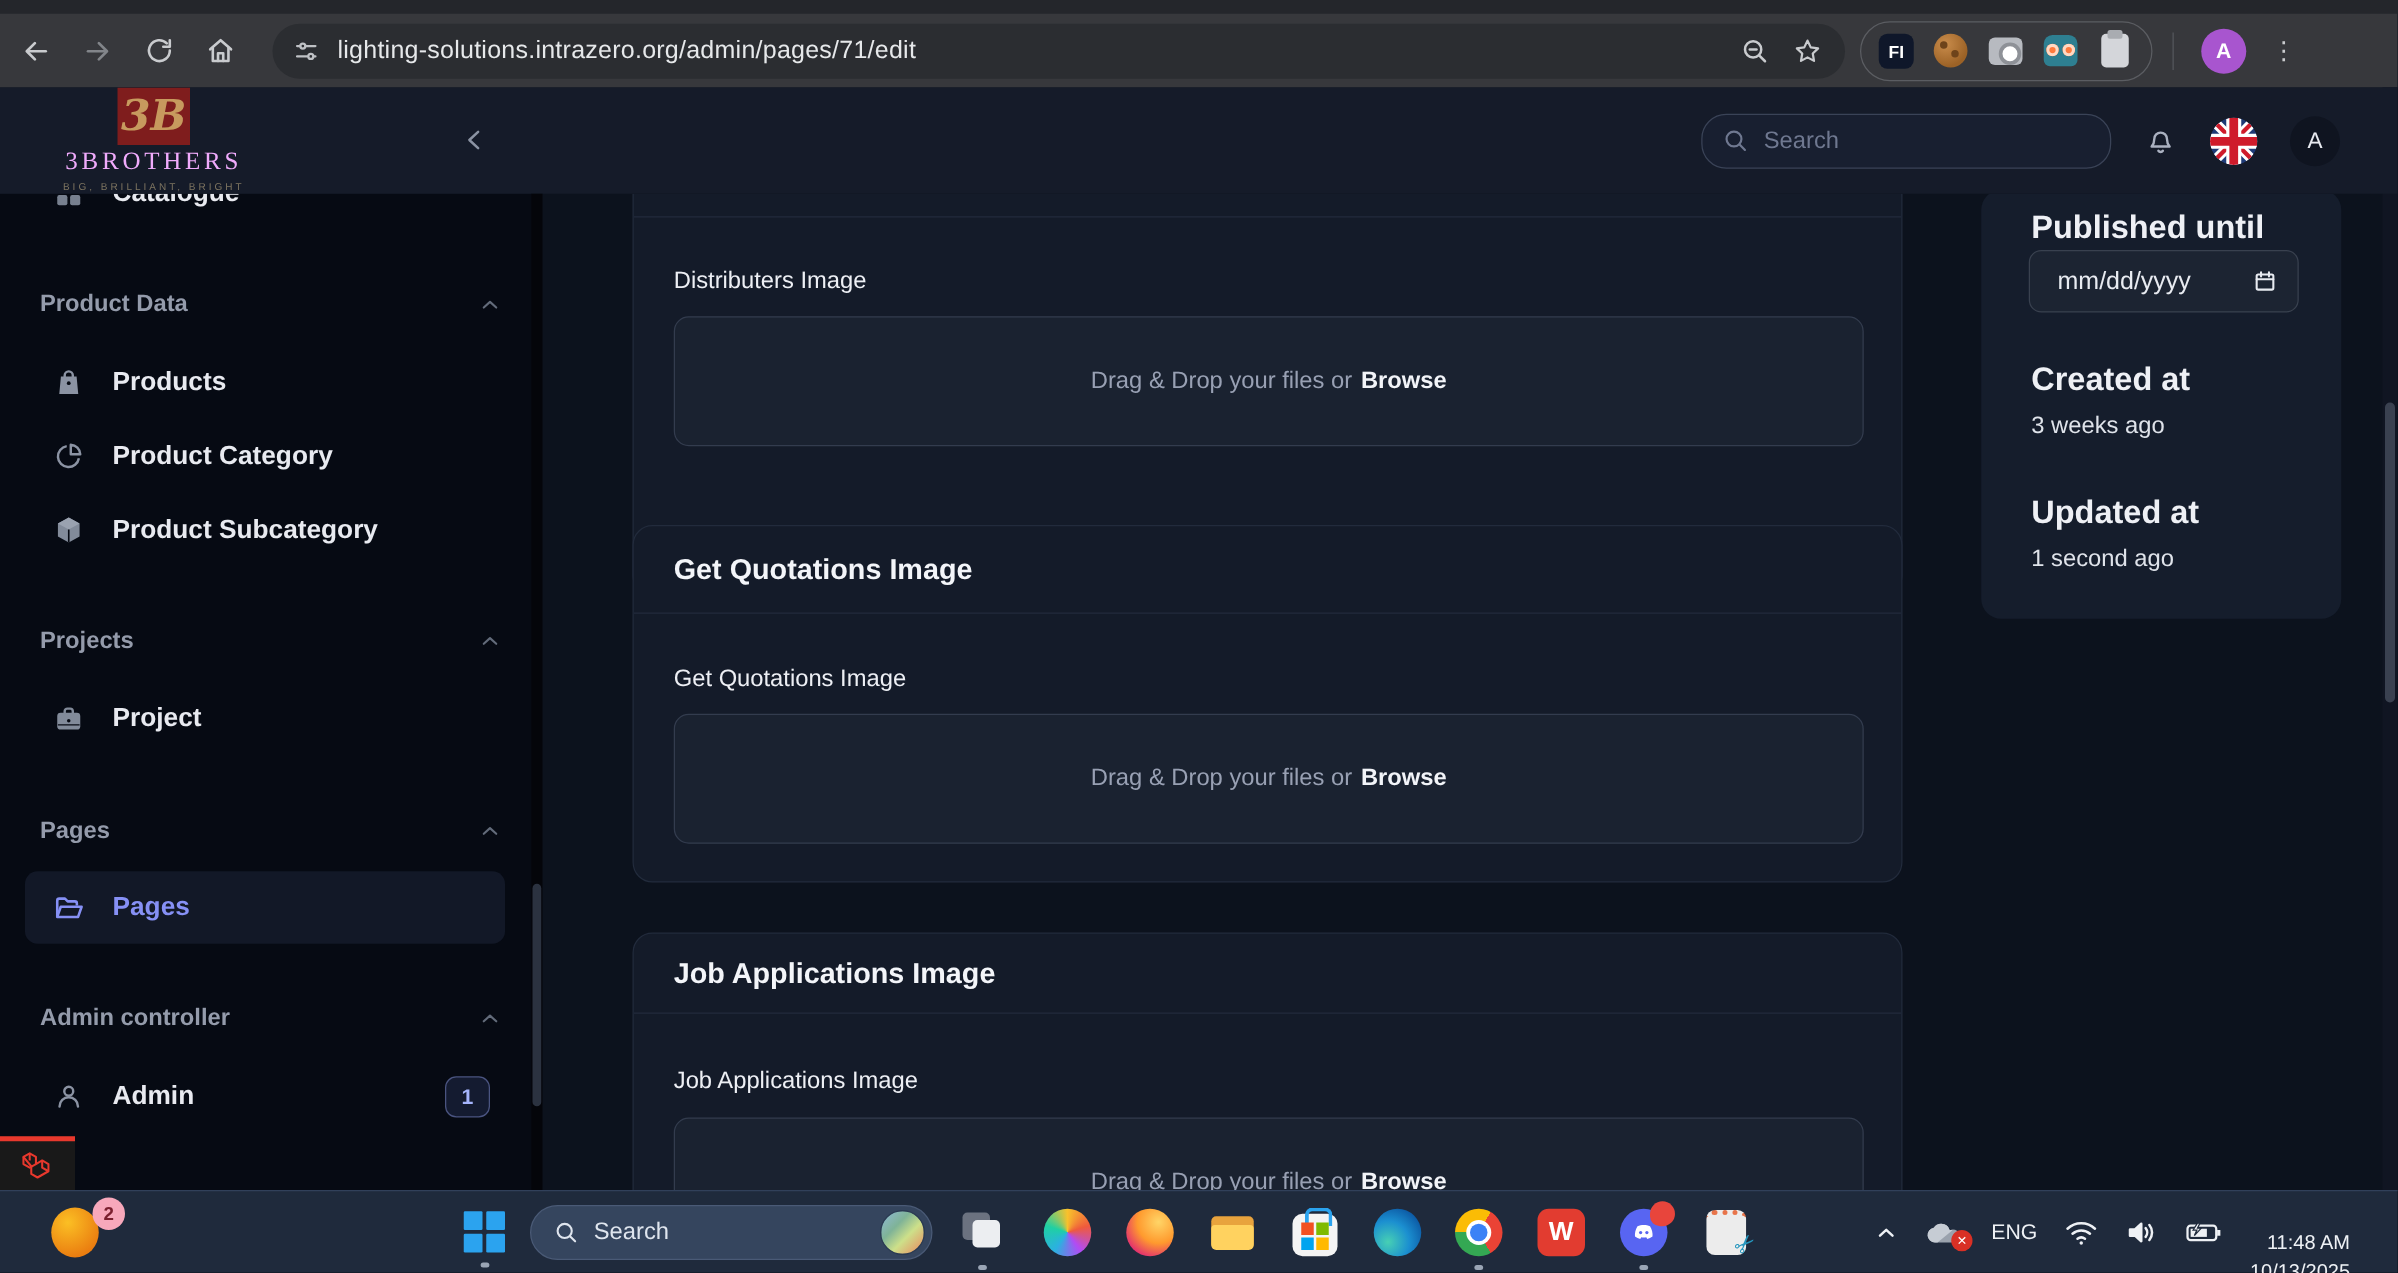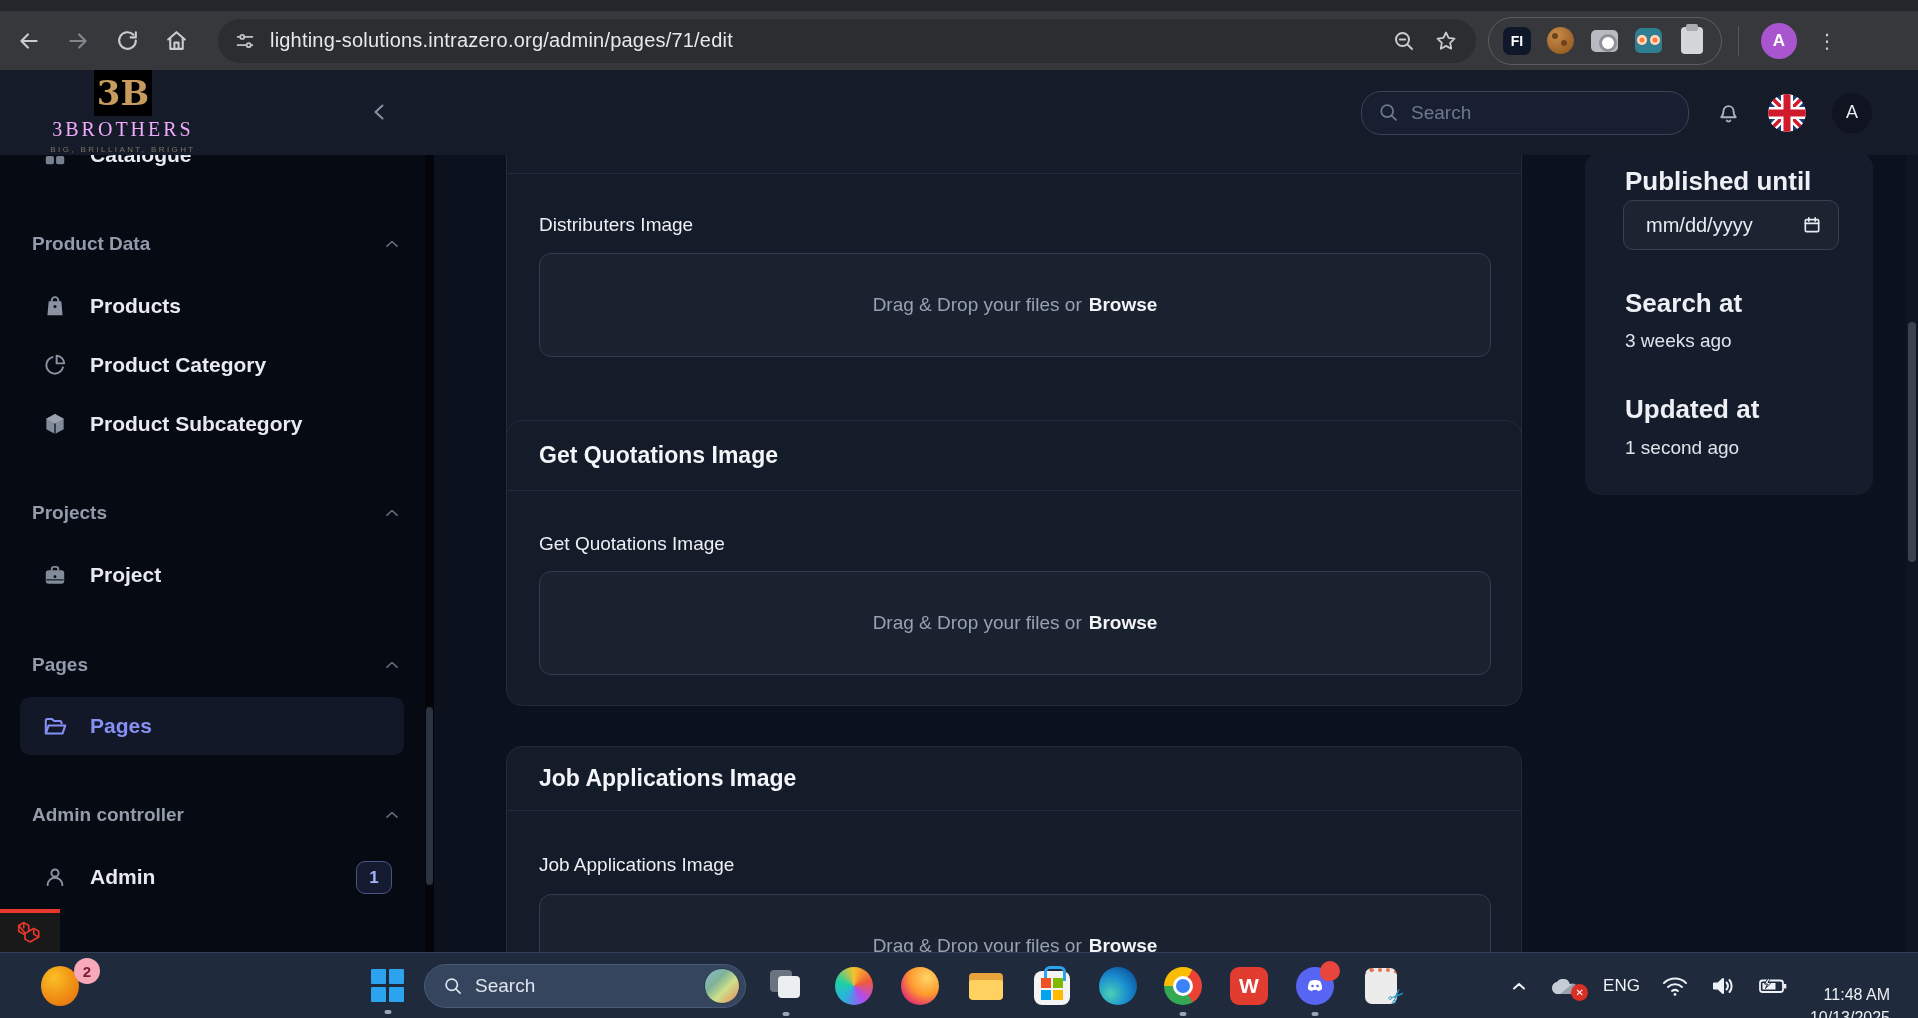--- a/index.html
+++ b/index.html
@@ -28,21 +28,21 @@
   .ext-robot::before { left:2px; } .ext-robot::after { right:2px; }
   .ext-clip { width:22px; height:27px; background:#d4d6da; border-radius:4px; position:relative; }
   .ext-clip::before { content:""; position:absolute; top:-3px; left:5px; width:12px; height:7px; background:#a9acb1; border-radius:2px; }
   #chrome-avatar { width:36px; height:36px; border-radius:50%; background:#a855cf; color:#fff; font-size:17px; font-weight:bold; display:flex; align-items:center; justify-content:center; margin-left:22px; }
   .sep { width:1px; height:30px; background:#55575c; margin-left:16px; }
   #menu-dots { margin:0 14px 0 18px; color:#c9cbce; font-size:20px; letter-spacing:0; width:24px; text-align:center; }
 
   
   #appheader { position:absolute; top:70px; left:0; width:1918px; height:85px; background:#151b29; z-index:5; }
   #brand { position:absolute; left:48px; top:0; width:150px; height:85px; display:flex; flex-direction:column; align-items:center; justify-content:flex-start; overflow:hidden; }
-  #brand .mark { width:58px; height:46px; background:#000000; display:flex; align-items:center; justify-content:center; font-family:"DejaVu Serif", serif; font-weight:bold; font-size:34px; color:#c79a5e; }
+  #brand .mark { width:58px; height:46px; background:#7f1d1d; display:flex; align-items:center; justify-content:center; font-family:"DejaVu Serif", serif; font-style:italic; font-weight:bold; font-size:34px; color:#c79a5e; }
   #brand .bname { margin-top:2px; font-size:20px; letter-spacing:3px; color:#f0abfc; font-family:"Liberation Serif", serif; }
   #brand .btag { font-size:8px; letter-spacing:2.4px; color:#7d7460; margin-top:4px; }
   #collapse { position:absolute; left:368px; top:30px; color:#8b93a3; }
   #hright { position:absolute; right:46px; top:0; height:85px; display:flex; align-items:center; gap:26px; }
   #hsearch { width:328px; height:44px; border:1.5px solid #3a4357; background:#181f30; border-radius:20px; display:flex; align-items:center; padding:0 16px; gap:12px; color:#6f7890; }
   #hsearch input { background:transparent; border:none; outline:none; color:#aab1c4; font-size:19px; width:100%; font-family:inherit; }
   #hsearch input::placeholder { color:#6f7890; }
   #bell { color:#aab1c0; display:flex; }
   #flag { width:38px; height:38px; border-radius:50%; overflow:hidden; flex:0 0 auto; }
   #happavatar { width:40px; height:40px; border-radius:50%; background:#0f1420; color:#e8eaf0; display:flex; align-items:center; justify-content:center; font-size:18px; }
@@ -102,21 +102,21 @@
   .ic-store .grid i:nth-child(3){background:#00a4ef}.ic-store .grid i:nth-child(4){background:#ffb900}
   .ic-edge { border-radius:50%; background:radial-gradient(circle at 30% 70%,#47d0b4, #1b8fd0 45%, #0c59a4 80%); }
   .ic-chrome { border-radius:50%; background:conic-gradient(from 150deg,#34a853 0 120deg,#fbbc05 0 240deg,#ea4335 0 360deg); position:relative; }
   .ic-chrome::before { content:""; position:absolute; inset:9px; background:#fff; border-radius:50%; }
   .ic-chrome::after { content:""; position:absolute; inset:12px; background:#3b82f6; border-radius:50%; }
   .ic-wps { background:#e23c30; border-radius:9px; color:#fff; font-weight:bold; font-size:21px; display:flex; align-items:center; justify-content:center; }
   .ic-discord { border-radius:50%; background:#5865f2; position:relative; color:#fff; display:flex; align-items:center; justify-content:center; }
   .ic-discord::after { content:""; position:absolute; right:-6px; top:-6px; width:20px; height:20px; border-radius:50% 50% 50% 40%; background:#e8453c; }
   .ic-snip { position:relative; width:32px; height:36px; background:#ececec; border-radius:7px; border-top:4px dotted #e8744a; }
   .ic-snip::after { content:"✂"; position:absolute; right:-8px; bottom:-4px; color:#2596be; font-size:20px; transform:rotate(-45deg); }
-  #tray { position:absolute; right:0; top:0; height:66px; display:flex; align-items:center; gap:22px; padding-right:28px; color:#eef1f5; }
+  #tray { position:absolute; right:0; top:0; height:66px; display:flex; align-items:center; gap:22px; padding-right:38px; color:#eef1f5; }
   #trayclock { text-align:right; font-size:16px; line-height:1.45;margin-top:40px; }
   .onedrive { position:relative; display:flex; }
   .onedrive::after { content:"✕"; position:absolute; right:-7px; bottom:-4px; width:17px; height:17px; background:#d93025; color:#fff; border-radius:50%; font-size:10px; display:flex; align-items:center; justify-content:center; }
   #orangeapp { position:absolute; left:60px; top:50%; transform:translate(-50%,-50%); width:38px; height:40px; border-radius:50%; background:radial-gradient(circle at 35% 30%,#fbbf24,#ea7d10 75%); }
   #orangebadge { position:absolute; left:74px; top:958px; width:26px; height:26px; border-radius:50%; background:#f7a8bb; color:#7a1f2e; font-size:15px; font-weight:bold; display:flex; align-items:center; justify-content:center; z-index:11; }
   svg { display:block; }
 </style>
 </head>
 <body>
 
@@ -403,21 +403,21 @@
     <div class="plabel" style="top:14px">Published until</div>
     <div id="dateinput">
       <span>mm/dd/yyyy</span>
       <span>
         <svg width="20" height="20" viewBox="0 0 24 24" fill="none" stroke="#e8ebf1" stroke-width="2" stroke-linecap="round">
             <rect x="4" y="5.5" width="16" height="14.5" rx="1.5"></rect>
             <path d="M4 10h16M8.2 3.5v4M15.8 3.5v4"></path>
           </svg>
       </span>
     </div>
-    <div class="plabel" style="top:136px">Search at</div>
+    <div class="plabel" style="top:136px">Created at</div>
     <div class="pvalue" style="top:178px">3 weeks ago</div>
     <div class="plabel" style="top:242px">Updated at</div>
     <div class="pvalue" style="top:285px">1 second ago</div>
   </div>
 </div>
 
 <div id="pagescroll">
   <div class="thumb"></div>
 </div>
 

